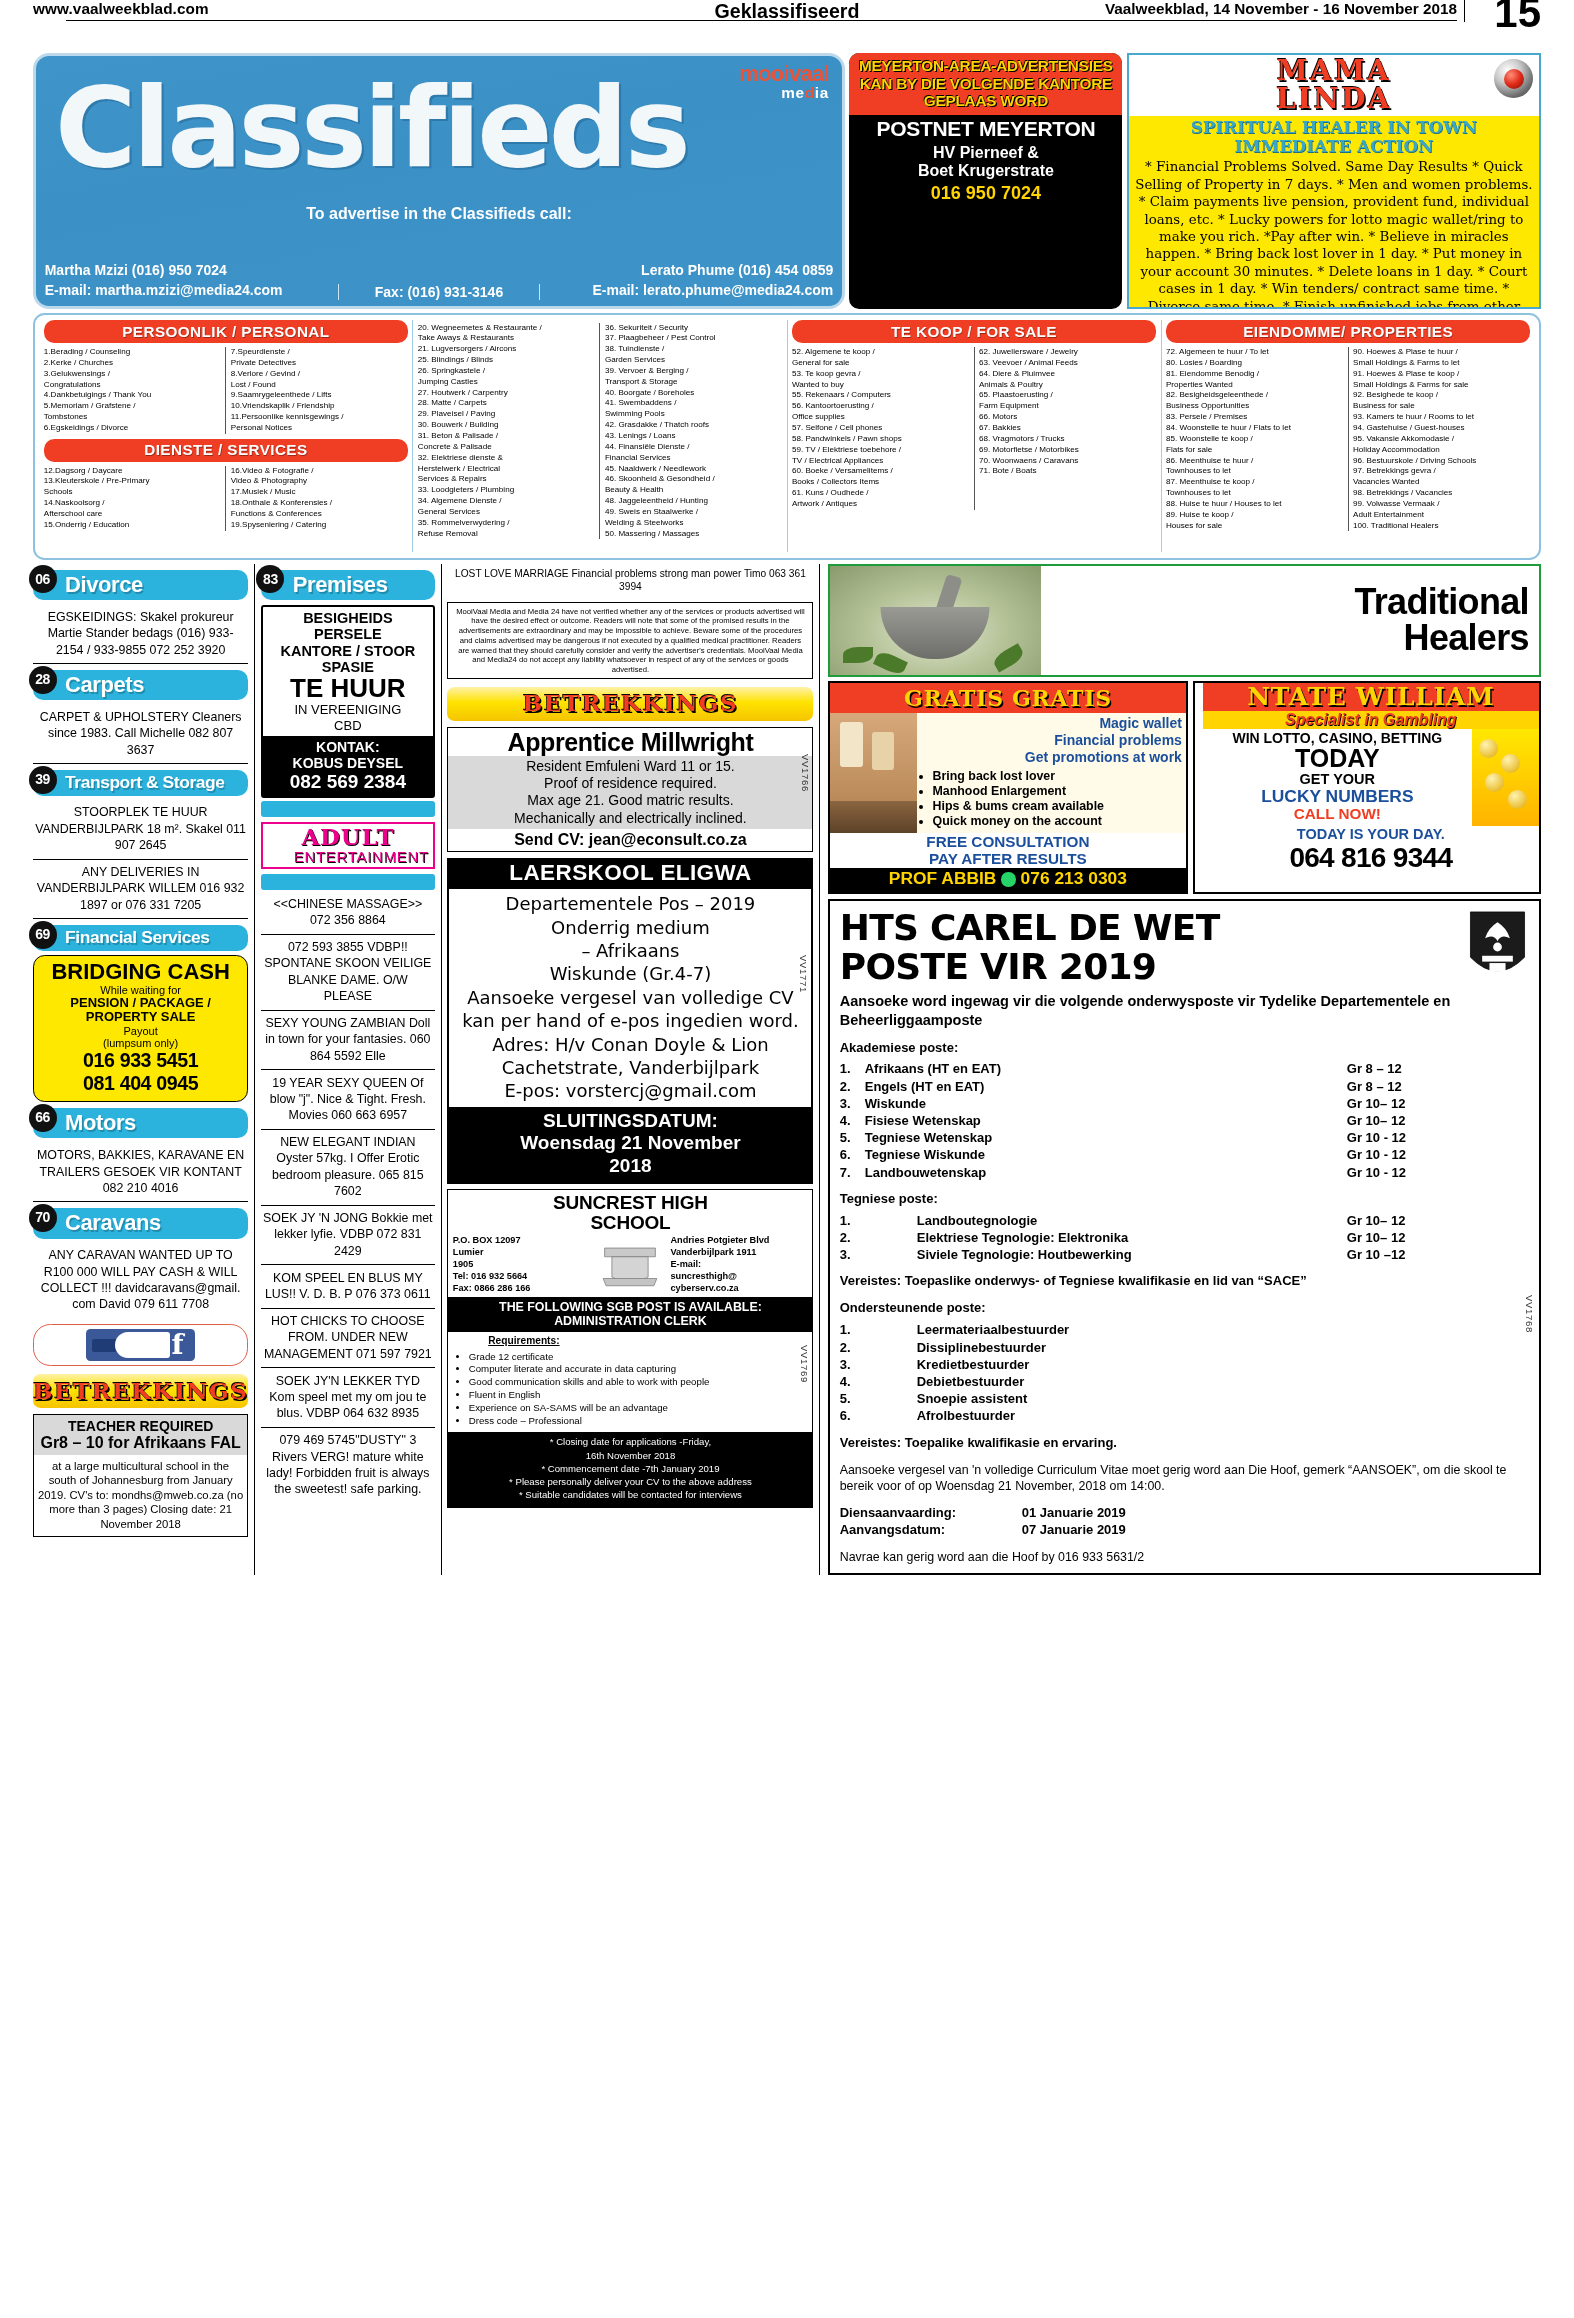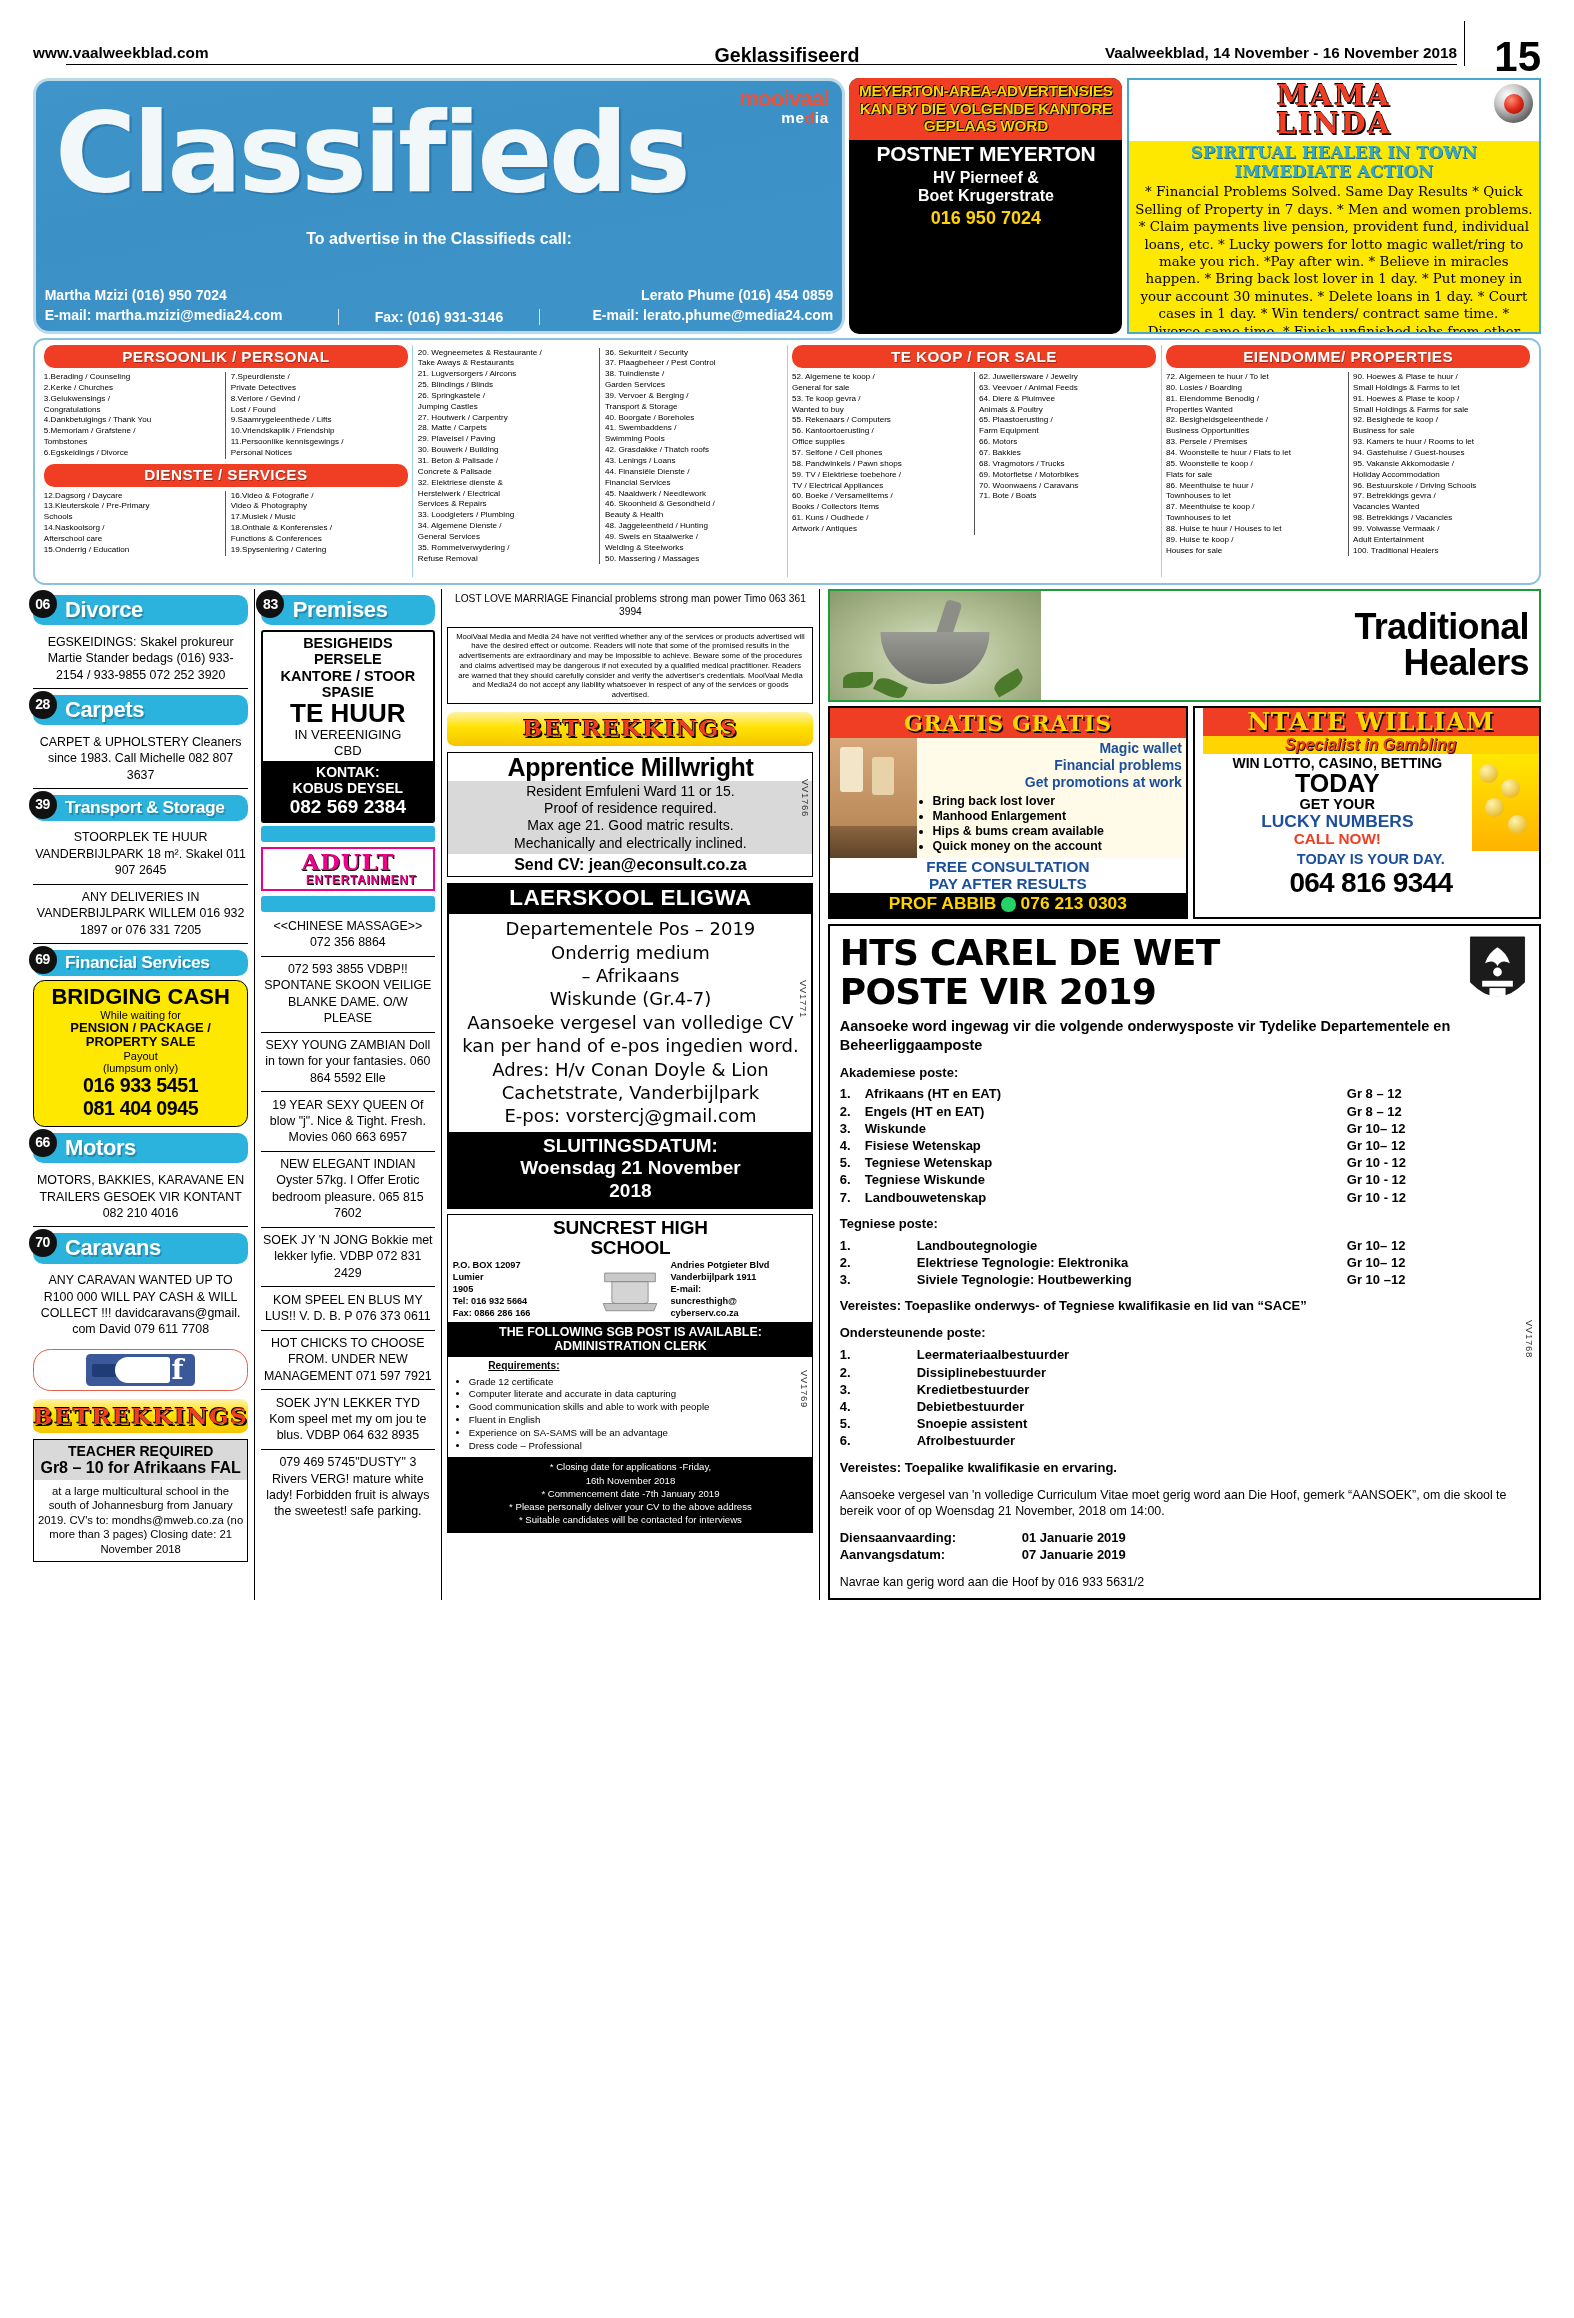--- a/index.html
+++ b/index.html
@@ -1,20 +1,20 @@
 <!DOCTYPE html>
 <html style="font-size:11.6px"><head>
 <meta charset="utf-8">
 <style>
   html,body{margin:0;padding:0;background:#fff;}
   body{width:1574px;height:2319px;font-family:"Liberation Sans",sans-serif;color:#000;}
   .page{position:relative;width:1574px;height:2319px;box-sizing:border-box;padding:0;}
 
   
-  .masthead{position:relative;height:78px;display:flex;align-items:flex-end;padding:0 33px 16px 33px;box-sizing:border-box;}
+  .masthead{position:relative;height:53px;display:flex;align-items:flex-start;padding:0 33px 16px 33px;box-sizing:border-box;}
   .mh-row{display:flex;align-items:baseline;width:100%;position:relative;}
   .mh-url{font-size:15.3px;font-weight:700;letter-spacing:0.1px;}
   .mh-title{position:absolute;left:50%;transform:translateX(-50%);font-size:19.6px;font-weight:700;}
   .mh-date{position:absolute;right:84px;font-size:15.3px;font-weight:700;}
   .mh-pageno{position:absolute;right:0;bottom:-16px;font-size:42px;font-weight:700;line-height:1;}
   .mh-divider{position:absolute;left:33px;right:84px;bottom:-2.9px;border-top:1.5px solid #000;}
   .mh-vert{position:absolute;right:76px;bottom:-4.4px;height:45px;border-left:1.5px solid #000;}
 
   .body-wrap{position:relative;padding:0 33px;box-sizing:border-box;}
 
@@ -113,21 +113,21 @@
   .teacher{border:1.5px solid #000;}
   .teacher .hd{background:#d9d9d9;text-align:center;padding:2.9px 2.9px 3.6px;}
   .teacher .hd .l1{font-size:14px;font-weight:800;}
   .teacher .hd .l2{font-size:16px;font-weight:800;}
   .teacher .bd{font-size:11.3px;line-height:1.28;text-align:center;padding:3.6px 3.6px 5.1px;}
 
   
   .adult{border:2.2px solid #ec008c;background:#fff;text-align:center;padding:1.5px 0 2.2px;margin:4.4px 0;}
   .adult .a1{font-size:23px;font-weight:800;color:#ec008c;letter-spacing:0.7px;line-height:1;font-family:"DejaVu Serif",serif;
      text-shadow:1.1px 1.1px 0 #000;}
-  .adult .a2{font-size:12px;font-weight:700;color:#ec008c;letter-spacing:0.7px;text-shadow:0.7px 0.7px 0 #000;margin-left:27px;}
+  .adult .a2{font-size:15px;font-weight:400;color:#ec008c;letter-spacing:0.7px;text-shadow:0.7px 0.7px 0 #000;margin-left:27px;}
   .cyanbar{height:16px;background:#2bb3dd;border-radius:2.9px;margin:2.9px 0 1.5px;}
 
   
   .premises-box{border:2.2px solid #000;border-radius:2.9px;margin-top:1.5px;}
   .premises-box .top{text-align:center;padding:3.6px 2.9px 2.9px;}
   .premises-box .top .p1{font-size:14.5px;font-weight:800;line-height:1.12;}
   .premises-box .top .p2{font-size:26px;font-weight:800;line-height:1.05;}
   .premises-box .top .p3{font-size:13px;line-height:1.2;}
   .premises-box .blk{background:#000;color:#fff;text-align:center;padding:2.2px 1.5px 3.6px;}
   .premises-box .blk .k1{font-size:14px;font-weight:800;line-height:1.15;}

